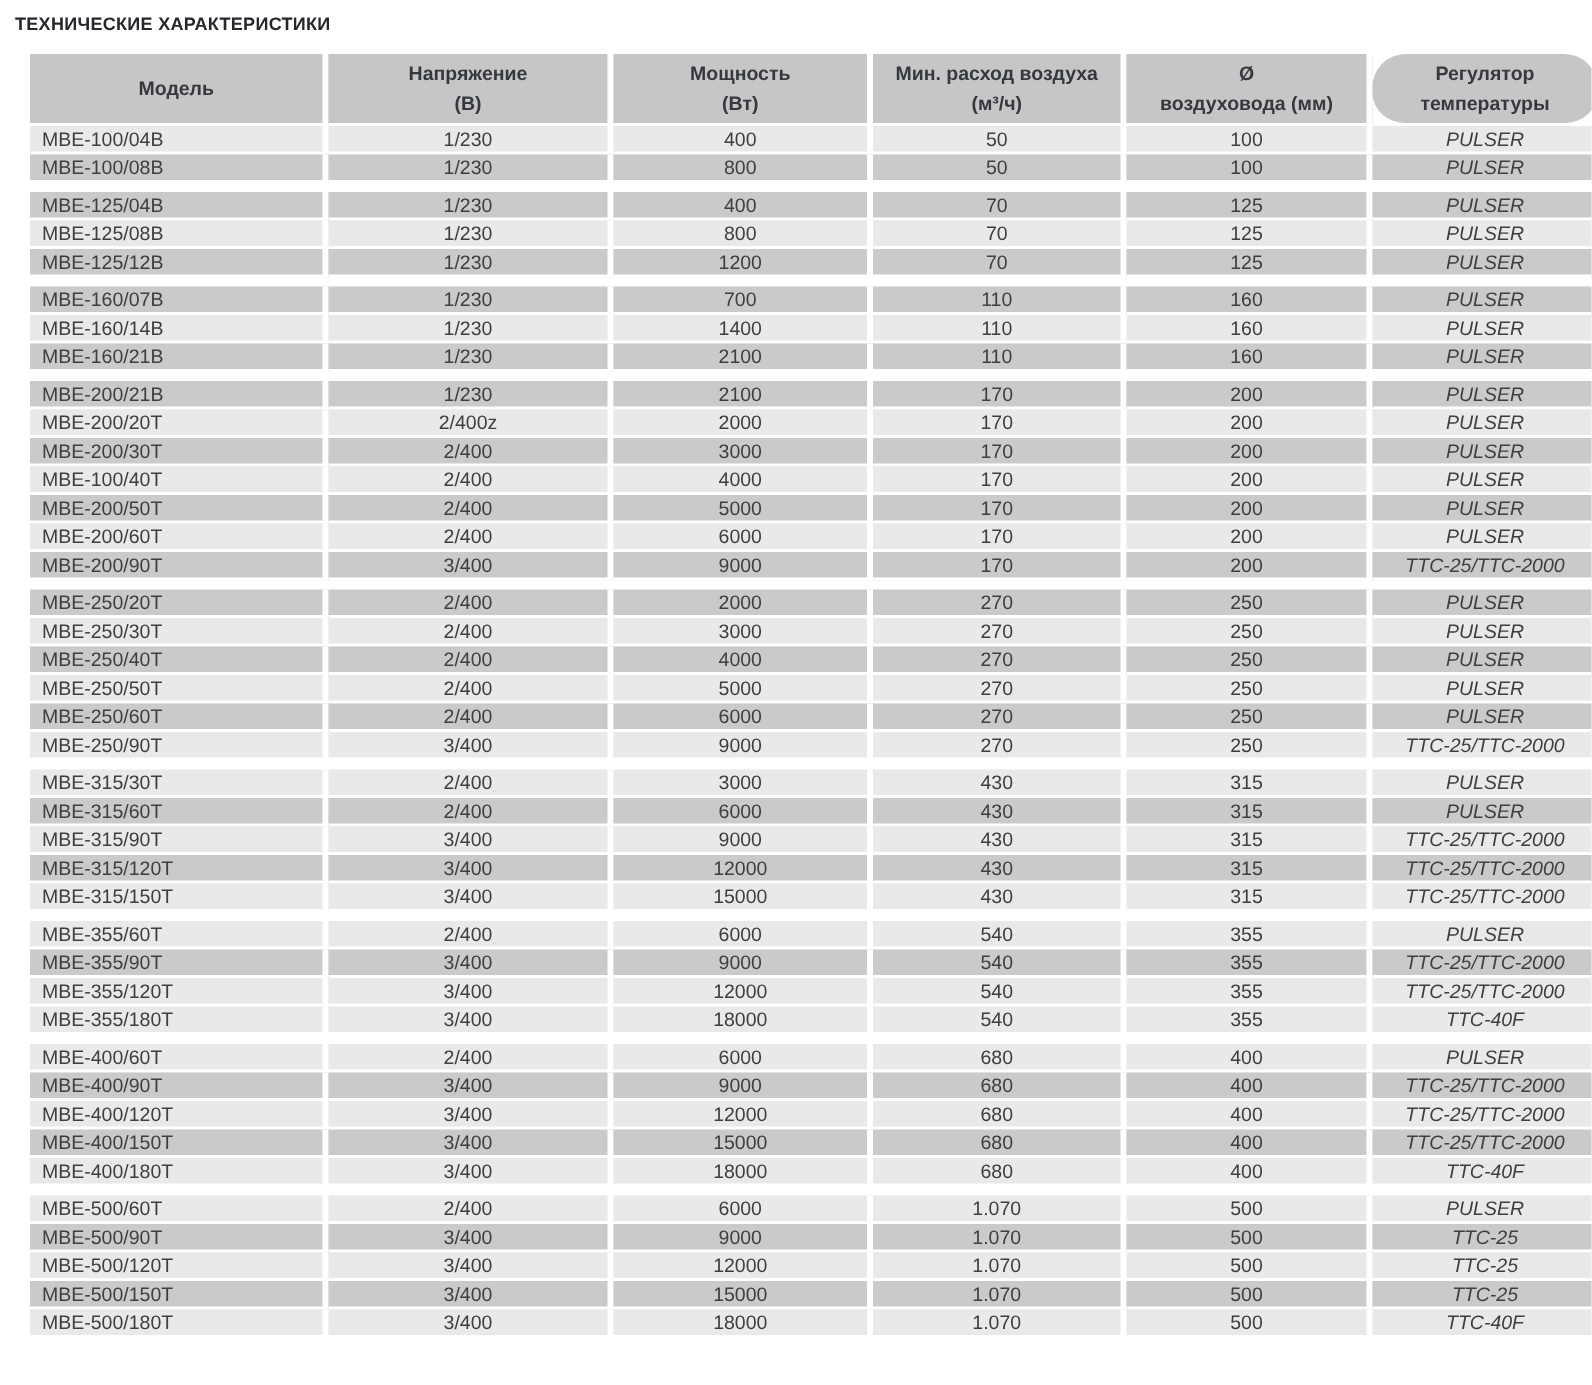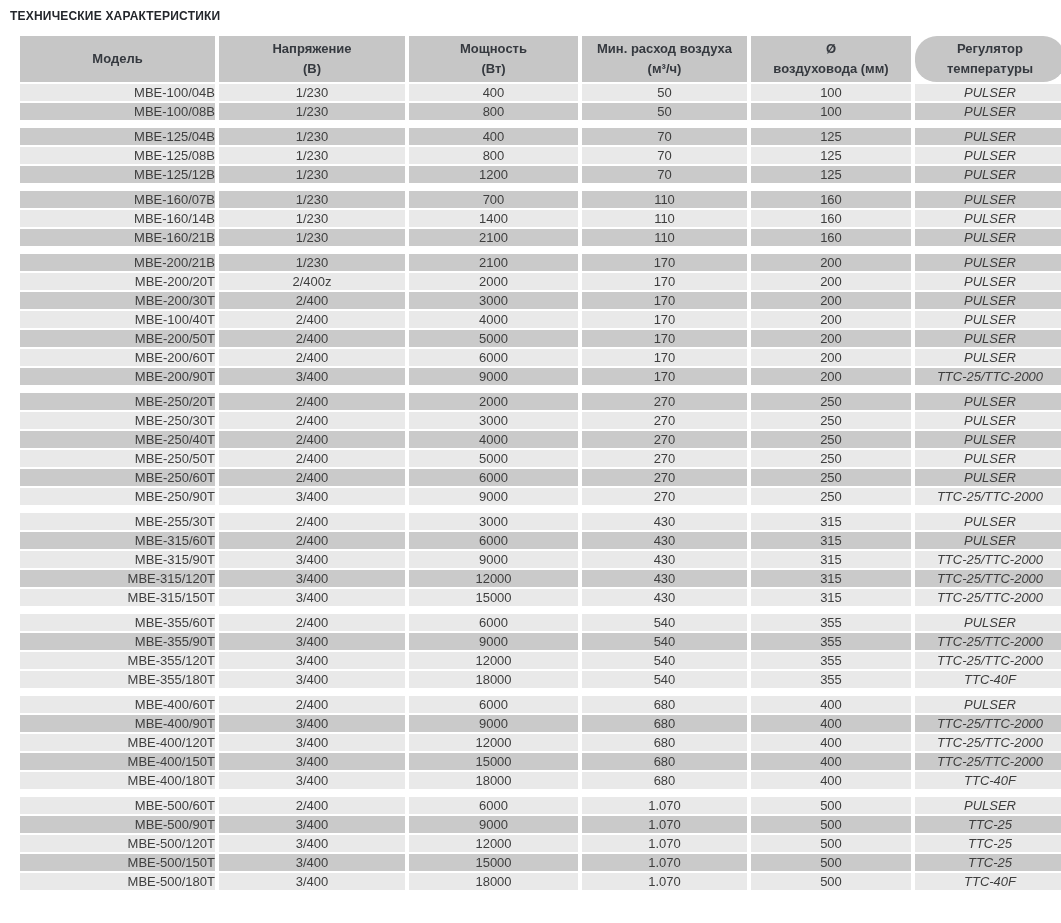--- a/index.html
+++ b/index.html
@@ -37,21 +37,21 @@
   table.specs th:last-child{border-right:none;border-radius:22px;}
   table.specs td{
     height:17px;padding:0;
     font-size:13px;line-height:17px;color:var(--cell-text);
     text-align:center;vertical-align:middle;
     border-right:4px solid var(--sep);
     border-bottom:2px solid var(--sep);
     overflow:hidden;white-space:nowrap;
   }
   table.specs td:last-child{border-right:none;font-style:italic;}
-  table.specs td.model{text-align:right;padding-left:24px;}
+  table.specs td.model{text-align:left;padding-left:8px;}
   tr.light td{background:var(--row-light);}
   tr.dark td{background:var(--row-dark);}
   tr.spacer td{height:6px;background:#fff;border:none;}
 </style>
 </head>
 <body>
 
 <div class="page">
   <h1 class="title">ТЕХНИЧЕСКИЕ ХАРАКТЕРИСТИКИ</h1>
 
@@ -270,21 +270,21 @@
           <td>3/400</td>
           <td>9000</td>
           <td>270</td>
           <td>250</td>
           <td>TTC-25/TTC-2000</td>
         </tr>
         <tr class="spacer">
           <td colspan="6"></td>
         </tr>
         <tr class="light">
-          <td class="model">MBE-255/30T</td>
+          <td class="model">MBE-315/30T</td>
           <td>2/400</td>
           <td>3000</td>
           <td>430</td>
           <td>315</td>
           <td>PULSER</td>
         </tr>
         <tr class="dark">
           <td class="model">MBE-315/60T</td>
           <td>2/400</td>
           <td>6000</td>

